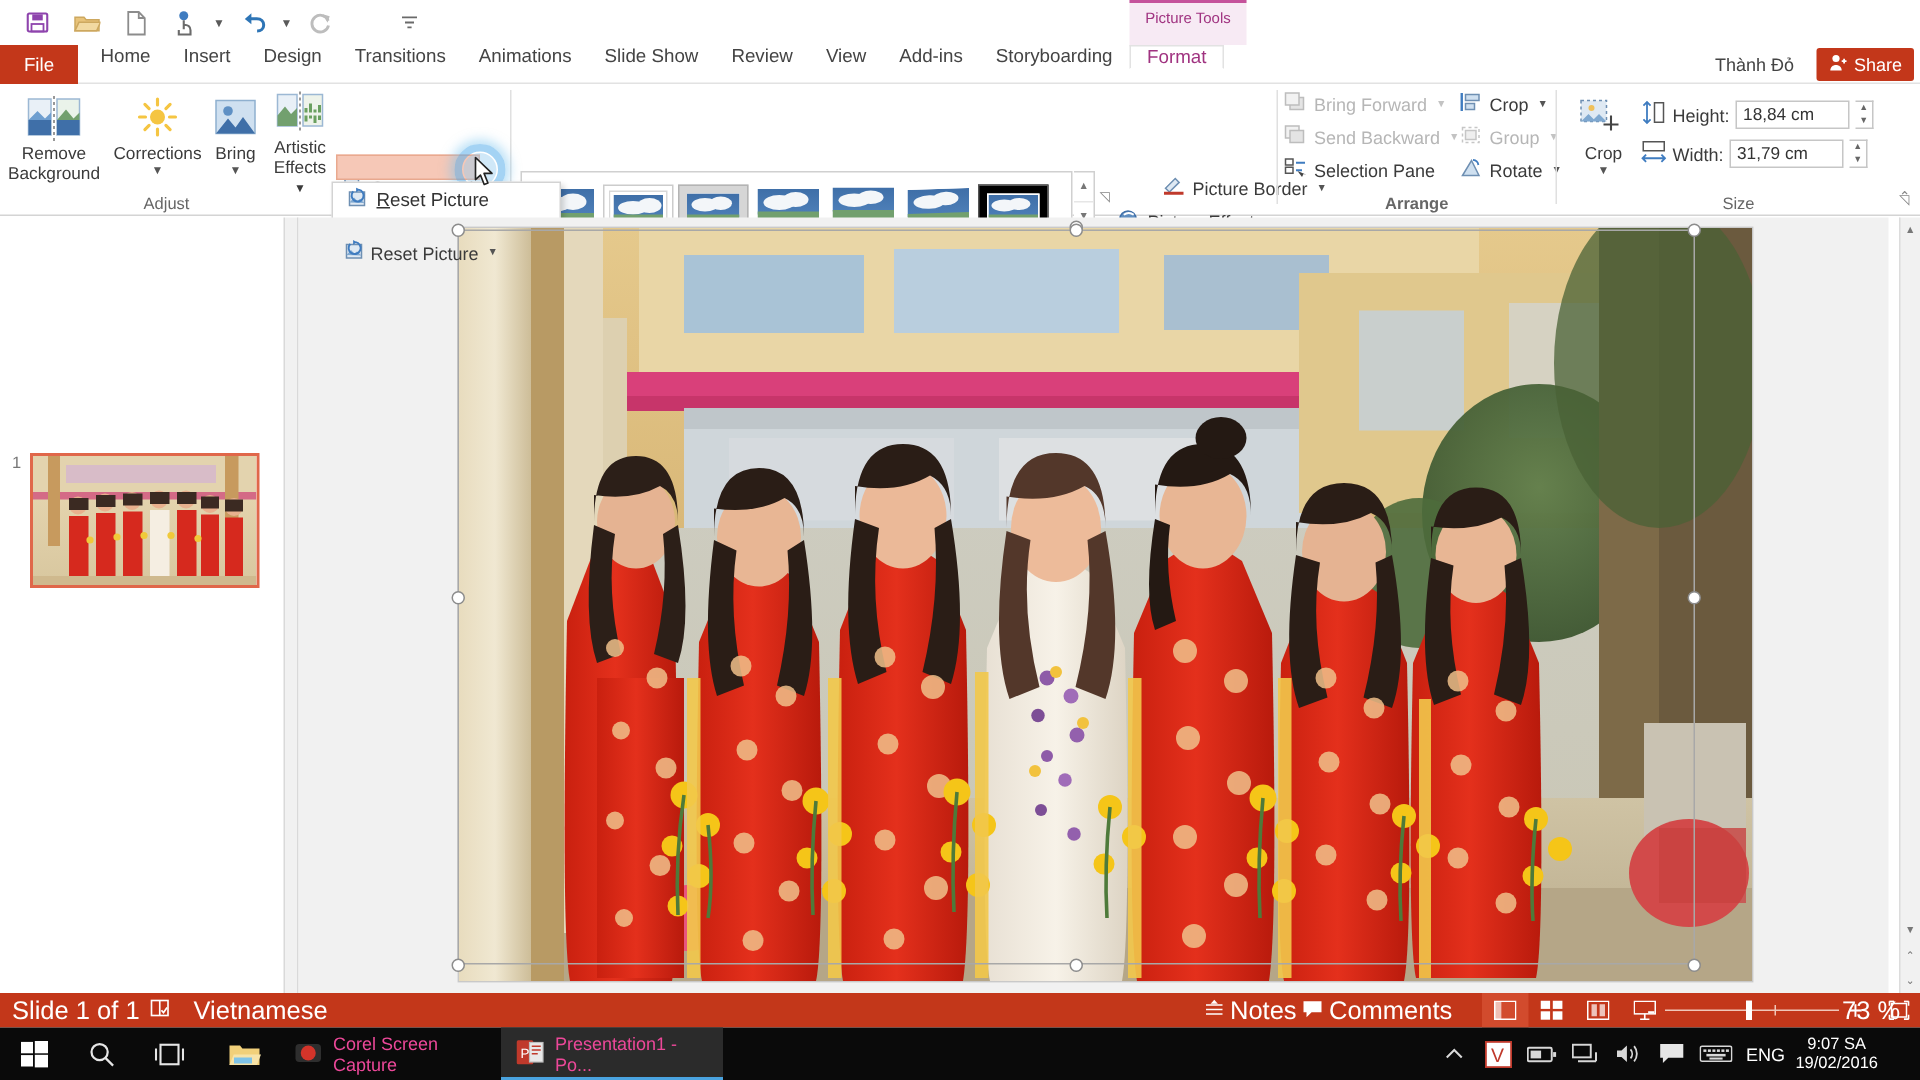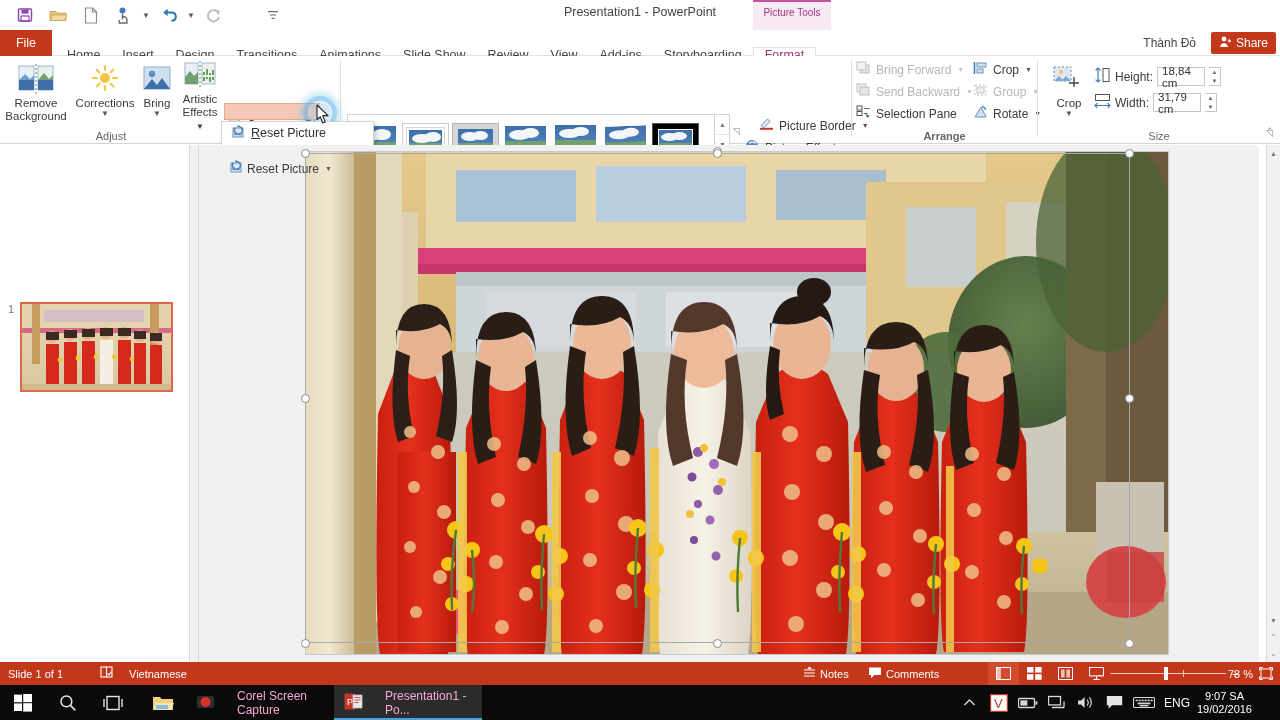--- a/index.html
+++ b/index.html
@@ -20,21 +20,21 @@
   .qat .qbtn svg { display:block; }
   .qat .caret { width:12px; height:24px; display:flex; align-items:center; justify-content:center; font-size:8px; color:#5a5a5a;}
   .title { position:absolute; left:0; top:5px; width:1280px; text-align:center; font-size:12.5px; color:#444; }
   .pictools { position:absolute; left:753px; top:0px; width:78px; height:30px; background:#f7eaf4; border-top:2px solid #c5529b; text-align:center; }
   .pictools span { display:block; margin-top:5px; font-size:10px; color:#a03380; }
 
   
   .tabstrip { position:absolute; left:0; top:30px; width:1280px; height:26px; background:#fff; border-bottom:1px solid #e2e2e2; }
   .tab-file { position:absolute; left:0; top:0; width:52px; height:26px; background:#c3371a; color:#fff;
               display:flex; align-items:center; justify-content:center; font-size:12.5px; }
-  .tabs { position:absolute; left:56px; top:12px; height:26px; display:flex; align-items:center; }
+  .tabs { position:absolute; left:56px; top:0; height:26px; display:flex; align-items:flex-start; }
   .tab { padding:0 11px; display:flex; align-items:center; font-size:12.5px; color:#444; cursor:default; white-space:nowrap;}
   .tab.active { background:#fff; color:#a03380; border:1px solid #e2e2e2; border-bottom:1px solid #fff; position:relative; top:0; }
   .tellme { position:absolute; left:838px; top:0; height:26px; display:flex; align-items:center; gap:5px; color:#8a8a8a; font-size:12px;}
   .tellme .bulb { width:13px; height:15px; position:relative; }
   .user { position:absolute; right:84px; top:0; height:26px; display:flex; align-items:center; font-size:12px; color:#444; }
   .share { position:absolute; right:4px; top:2px; height:22px; background:#c3371a; color:#fff; border-radius:2px;
            display:flex; align-items:center; gap:4px; padding:0 8px; font-size:12px; }
 
   
   .ribbon { position:absolute; left:0; top:56px; width:1280px; height:88px; background:#fff; border-bottom:1px solid #d4d4d4; }
@@ -59,21 +59,21 @@
   .sky { position:absolute; left:0; top:0; width:100%; height:52%; background:linear-gradient(#3f6fa8,#4d7fb8); }
   .cloud { position:absolute; background:#f3f6f9; border-radius:50%; }
   .hill { position:absolute; bottom:0; width:100%; height:52%; background:#72a06e; }
   .hill:after{ content:''; position:absolute; left:0; bottom:0; width:100%; height:40%; background:#5f9268;}
   .gscroll { position:absolute; left:716px; top:58px; width:14px; height:60px; border:1px solid #d0d0d0; border-left:none; background:#fff;
              display:flex; flex-direction:column; }
   .gscroll div { flex:1; display:flex; align-items:center; justify-content:center; font-size:7px; color:#777; border-bottom:1px solid #e6e6e6;}
 
   .dlg { position:absolute; font-size:9px; color:#888; }
 
-  .sizebox { width:48px; height:19px; border:1px solid #c6c6c6; background:#fff; font-size:11.5px; padding-left:4px;
+  .sizebox { width:76px; height:19px; border:1px solid #c6c6c6; background:#fff; font-size:11.5px; padding-left:4px;
              display:flex; align-items:center; color:#333; }
   .spin { width:12px; height:19px; border:1px solid #c6c6c6; border-left:none; background:#fff; display:flex; flex-direction:column;}
   .spin div{ flex:1; display:flex; align-items:center; justify-content:center; font-size:6px; color:#666;}
 
   
   .resetbtn { position:absolute; left:224px; top:103px; width:96px; height:17px; background:#f6c8b7; border:1px solid #e9a98f; }
   .ripple { position:absolute; left:303px; top:96px; width:34px; height:34px; border-radius:50%;
             border:5px solid rgba(90,175,235,.55); box-shadow:0 0 7px 3px rgba(120,195,240,.5); }
   .ripple2 { position:absolute; left:309px; top:102px; width:22px; height:22px; border-radius:50%; background:rgba(150,205,240,.45); }
   .menu { position:absolute; left:221px; top:121px; width:153px; height:46px; background:#fff; border:1px solid #d3d3d3;
@@ -94,32 +94,32 @@
   .slideimg { position:absolute; left:0px; top:0px; width:862px; height:502px; overflow:hidden; }
   .selbox { position:absolute; left:305px; top:153px; width:825px; height:490px; border:1px solid #a8a8a8; pointer-events:none;}
   .handle { position:absolute; width:9px; height:9px; border-radius:50%; background:#fff; border:1px solid #8c8c8c; }
   .rotate { position:absolute; left:713px; top:147px; width:9px; height:9px; border-radius:50%; background:#fff; border:1px solid #8c8c8c;}
 
   
   .vscroll { position:absolute; right:0px; top:145px; width:14px; height:517px; background:#f1f1f1; border-left:1px solid #dcdcdc; }
   .vscroll .arr { height:16px; display:flex; align-items:center; justify-content:center; font-size:7px; color:#777;}
 
   
-  .status { position:absolute; left:0; top:662px; width:1280px; height:23px; background:#c3371a; color:#fff; font-size:11px;}
+  .status { position:absolute; left:0; top:662px; width:1280px; height:23px; background:#c3371a; color:#fff; font-size:17px;}
   .status .it { position:absolute; top:0; height:23px; display:flex; align-items:center; gap:5px; }
   .zoomtrack { position:absolute; top:11px; width:116px; height:1px; background:#f0c6b8; }
   .zoomthumb { position:absolute; top:5px; width:4px; height:13px; background:#fff; }
   .zoomtick { position:absolute; top:8px; width:1px; height:7px; background:#f0c6b8; }
   .viewbtn { width:31px; height:23px; display:flex; align-items:center; justify-content:center; }
   .viewbtn.on { background:#d24b2d; }
 
   
   .taskbar { position:absolute; left:0; top:685px; width:1280px; height:35px; background:#0a0a0a; }
   .tbitem { position:absolute; top:0; height:35px; display:flex; align-items:center; }
-  .tbapp { position:absolute; top:0; height:35px; display:flex; align-items:center; gap:22px; padding:0 10px; color:#f9a8d4; font-size:12px; }
+  .tbapp { position:absolute; top:0; height:35px; display:flex; align-items:center; gap:7px; padding:0 10px; color:#ec4899; font-size:12px; }
   .tbapp.active { background:#2b2b2b; }
   .tbapp .ul { position:absolute; left:0; bottom:0; width:100%; height:2px; background:#4aa3df; }
   .tray { position:absolute; top:0; height:35px; display:flex; align-items:center; gap:0; }
   .trayi { width:29px; height:35px; display:flex; align-items:center; justify-content:center; }
   .clock { position:absolute; right:28px; top:0; height:35px; display:flex; flex-direction:column; justify-content:center;
            align-items:center; color:#fff; font-size:11px; line-height:13px;}
 </style>
 </head>
 <body>
 
@@ -166,21 +166,20 @@
             <path d="M10.2 2.5l4.6 1.3-1.4 4.4z" fill="#bdbdbd"></path>
           </svg>
       </div>
       <div class="qbtn" style="margin-left:26px;">
         <svg width="14" height="14" viewBox="0 0 14 14">
             <path d="M2 3.6h10M4 7h6M5.6 10.3h2.8" stroke="#6a6a6a" stroke-width="1.2"></path>
           </svg>
       </div>
     </div>
 
-    <div class="title">Presentation1 - PowerPoint</div>
 
     <div class="pictools">
       <span>Picture Tools</span>
     </div>
   </div>
 
   <div class="tabstrip">
     <div class="tab-file">File</div>
     <div class="tabs">
       <div class="tab">Home</div>
@@ -387,21 +386,21 @@
             <div class="hill"></div>
         </div>
       </div>
     </div>
     <div class="gscroll">
       <div>▲</div>
       <div>▼</div>
       <div style="border-bottom:none;">▤</div>
     </div>
 
-    <div style="position:absolute;left:756px;top:59px;">
+    <div style="position:absolute;left:772px;top:59px;">
       <div class="smallrow">
         <span>
           <svg width="15" height="14" viewBox="0 0 15 14">
               <path d="M2 8.5l6.5-6.5 2.6 2.6L4.6 11z" fill="#dfe9f3" stroke="#6e8fb2"></path>
               <path d="M1 11.8h13" stroke="#c0392b" stroke-width="2"></path>
             </svg>
         </span>
         <span>Picture Border</span>
         <span class="tri">▼</span>
       </div>

